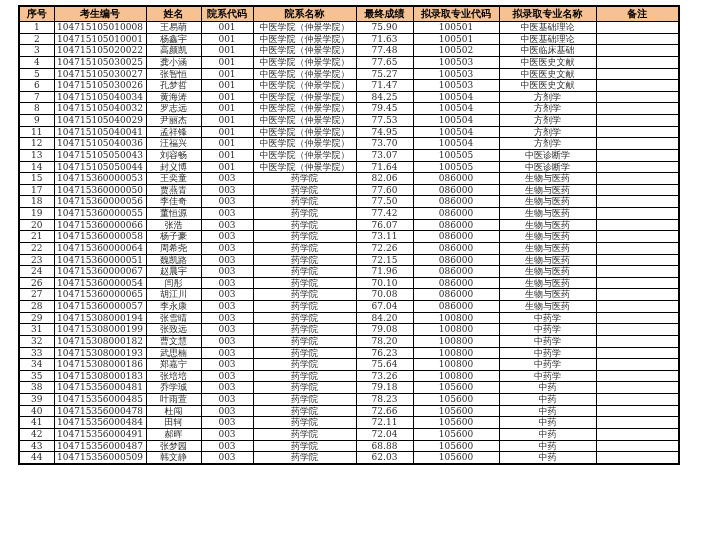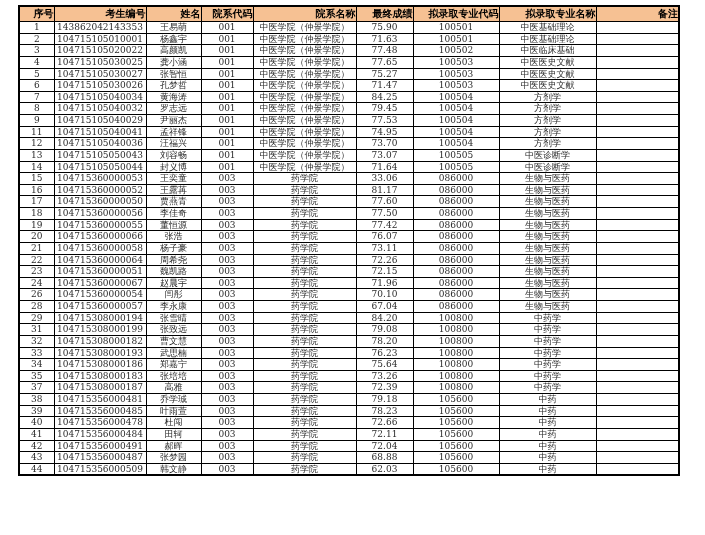--- a/index.html
+++ b/index.html
@@ -33,21 +33,21 @@
   table.roster col.c-note  { width: 83px; }
   table.roster th {
     border: 1px solid #000000;
     background: #f6c193;
     font-family: "Liberation Sans", sans-serif;
     font-weight: bold;
     font-size: 10px;
     color: #000000;
     height: 14px;
     padding: 0;
-    text-align: right;
+    text-align: center;
     white-space: nowrap;
     overflow: hidden;
   }
   table.roster td {
     border: 1px solid #000000;
     font-family: "DejaVu Serif", "Liberation Serif", serif;
     font-size: 9px;
     color: #2b2b2b;
     height: 10.64px;
     line-height: 10.6px;
@@ -82,21 +82,21 @@
           <th>院系名称</th>
           <th>最终成绩</th>
           <th>拟录取专业代码</th>
           <th>拟录取专业名称</th>
           <th>备注</th>
         </tr>
     </thead>
     <tbody id="table-body">
         <tr>
           <td>1</td>
-          <td>143862042143353</td>
+          <td>104715105010008</td>
           <td>王易萌</td>
           <td>001</td>
           <td>中医学院（仲景学院）</td>
           <td>75.90</td>
           <td>100501</td>
           <td>中医基础理论</td>
           <td></td>
         </tr>
         <tr>
           <td>2</td>
@@ -229,32 +229,21 @@
           <td>100505</td>
           <td>中医诊断学</td>
           <td></td>
         </tr>
         <tr>
           <td>15</td>
           <td>104715360000053</td>
           <td>王奕童</td>
           <td>003</td>
           <td>药学院</td>
-          <td>33.06</td>
-          <td>086000</td>
-          <td>生物与医药</td>
-          <td></td>
-        </tr>
-        <tr>
-          <td>16</td>
-          <td>104715360000052</td>
-          <td>王露苒</td>
-          <td>003</td>
-          <td>药学院</td>
-          <td>81.17</td>
+          <td>82.06</td>
           <td>086000</td>
           <td>生物与医药</td>
           <td></td>
         </tr>
         <tr>
           <td>17</td>
           <td>104715360000050</td>
           <td>贾燕青</td>
           <td>003</td>
           <td>药学院</td>
@@ -345,20 +334,31 @@
           <td>104715360000054</td>
           <td>闫彤</td>
           <td>003</td>
           <td>药学院</td>
           <td>70.10</td>
           <td>086000</td>
           <td>生物与医药</td>
           <td></td>
         </tr>
         <tr>
+          <td>27</td>
+          <td>104715360000065</td>
+          <td>胡江川</td>
+          <td>003</td>
+          <td>药学院</td>
+          <td>70.08</td>
+          <td>086000</td>
+          <td>生物与医药</td>
+          <td></td>
+        </tr>
+        <tr>
           <td>28</td>
           <td>104715360000057</td>
           <td>李永康</td>
           <td>003</td>
           <td>药学院</td>
           <td>67.04</td>
           <td>086000</td>
           <td>生物与医药</td>
           <td></td>
         </tr>
@@ -417,31 +417,20 @@
           <td>中药学</td>
           <td></td>
         </tr>
         <tr>
           <td>35</td>
           <td>104715308000183</td>
           <td>张培培</td>
           <td>003</td>
           <td>药学院</td>
           <td>73.26</td>
-          <td>100800</td>
-          <td>中药学</td>
-          <td></td>
-        </tr>
-        <tr>
-          <td>37</td>
-          <td>104715308000187</td>
-          <td>高雅</td>
-          <td>003</td>
-          <td>药学院</td>
-          <td>72.39</td>
           <td>100800</td>
           <td>中药学</td>
           <td></td>
         </tr>
         <tr>
           <td>38</td>
           <td>104715356000481</td>
           <td>乔学珹</td>
           <td>003</td>
           <td>药学院</td>

